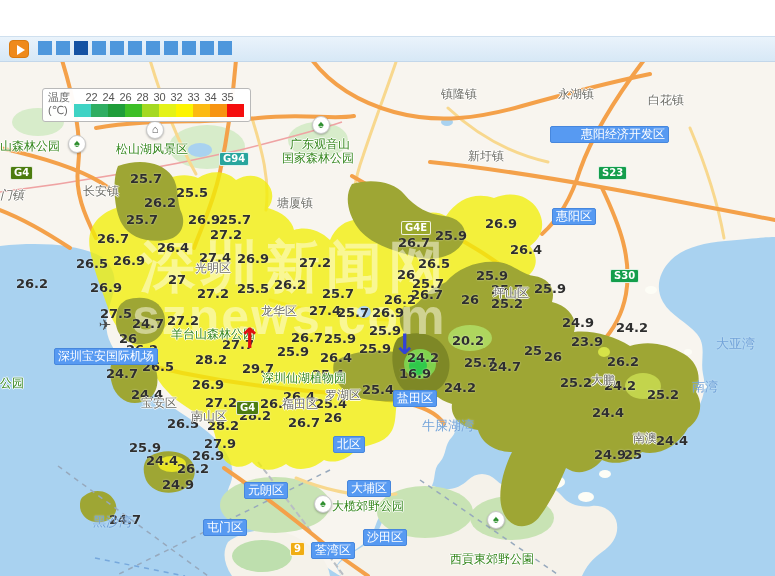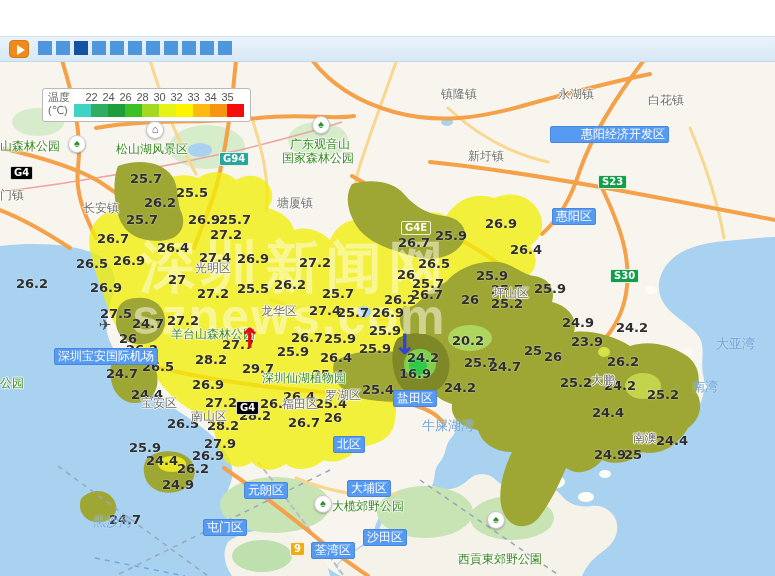--- a/index.html
+++ b/index.html
@@ -22,21 +22,21 @@
   svg{position:absolute;left:0;top:0;}
   .overlay{position:absolute;left:0;top:0;width:775px;height:576px;z-index:5;pointer-events:none;}
   .lbl{position:absolute;white-space:nowrap;}
   .temp{font:bold 13px "DejaVu Sans",sans-serif;color:#2e2e2e;text-shadow:0 0 2px rgba(255,255,255,.6);}
   .town{font-size:12px;color:#6d6d66;text-shadow:1px 0 #fff,-1px 0 #fff,0 1px #fff,0 -1px #fff;}
   .park{font-size:12px;color:#35871d;text-shadow:1px 0 #fff,-1px 0 #fff,0 1px #fff,0 -1px #fff;}
   .water{font-size:13px;color:#72a3d9;text-shadow:0 0 2px rgba(255,255,255,.5);}
   .badge{font-size:12px;color:#fff;background:#579af2;border:1px solid #4787dd;border-radius:2px;padding:0 3px;line-height:15px;}
   .shield{font:bold 10px "DejaVu Sans",sans-serif;color:#fff;border:1px solid rgba(255,255,255,.85);
     border-radius:2px;padding:0 3px;line-height:12px;}
-  .sh-red{background:#000000;} .sh-teal{background:#28a59d;} .sh-green{background:#149e4c;}
+  .sh-red{background:#4d7c0f;} .sh-teal{background:#28a59d;} .sh-green{background:#149e4c;}
   .sh-olive{background:#9aa82c;margin-left:20px;} .sh-yellow{background:#f0ad12;}
   .poi{width:16px;height:16px;border-radius:50%;background:#fff;border:1px solid #c9c9c9;
     box-shadow:0 1px 2px rgba(0,0,0,.25);text-align:center;line-height:14px;font-size:11px;}
   .poi.tree{color:#2f8f2f;} .poi.pavilion{color:#555;}
   .poi.plane{background:none;border:none;box-shadow:none;color:#4a4a4a;font-size:15px;}
   .arrow{font:bold 28px "DejaVu Sans",sans-serif;line-height:26px;}
   .wm{position:absolute;font-weight:bold;color:rgba(255,253,238,.5);letter-spacing:6px;pointer-events:none;}
   .wm1{left:140px;top:230px;font-size:56px;}
   .wm2{left:132px;top:288px;font-size:50px;letter-spacing:2px;}
   .timestamp{position:absolute;right:6px;top:77px;font-size:15px;font-weight:bold;color:#e80808;z-index:8;}
@@ -234,22 +234,22 @@
         <div class="lbl temp" style="left: 167px; top: 416px;">26.5</div>
         <div class="lbl temp" style="left: 207px; top: 418px;">28.2</div>
         <div class="lbl temp" style="left: 239px; top: 408px;">28.2</div>
         <div class="lbl temp" style="left: 204px; top: 436px;">27.9</div>
         <div class="lbl temp" style="left: 129px; top: 440px;">25.9</div>
         <div class="lbl temp" style="left: 192px; top: 448px;">26.9</div>
         <div class="lbl temp" style="left: 146px; top: 453px;">24.4</div>
         <div class="lbl temp" style="left: 177px; top: 461px;">26.2</div>
         <div class="lbl temp" style="left: 162px; top: 477px;">24.9</div>
         <div class="lbl temp" style="left: 109px; top: 512px;">24.7</div>
-        <div class="lbl town" style="left: 0px; top: 187px;">门镇</div>
-        <div class="lbl town" style="left: 83px; top: 200px;">长安镇</div>
+        <div class="lbl town" style="left: 0px; top: 187px; font-style: italic;">门镇</div>
+        <div class="lbl town" style="left: 83px; top: 183px;">长安镇</div>
         <div class="lbl town" style="left: 277px; top: 195px;">塘厦镇</div>
         <div class="lbl town" style="left: 468px; top: 148px;">新圩镇</div>
         <div class="lbl town" style="left: 441px; top: 86px;">镇隆镇</div>
         <div class="lbl town" style="left: 558px; top: 86px;">永湖镇</div>
         <div class="lbl town" style="left: 648px; top: 92px;">白花镇</div>
         <div class="lbl town" style="left: 195px; top: 260px;">光明区</div>
         <div class="lbl town" style="left: 261px; top: 303px;">龙华区</div>
         <div class="lbl town" style="left: 141px; top: 395px;">宝安区</div>
         <div class="lbl town" style="left: 191px; top: 408px;">南山区</div>
         <div class="lbl town" style="left: 282px; top: 396px;">福田区</div>
@@ -257,39 +257,39 @@
         <div class="lbl town" style="left: 493px; top: 285px;">坪山区</div>
         <div class="lbl town" style="left: 591px; top: 372px;">大鹏</div>
         <div class="lbl town" style="left: 633px; top: 430px;">南澳</div>
         <div class="lbl park" style="left: 0px; top: 138px;">山森林公园</div>
         <div class="lbl park" style="left: 116px; top: 141px;">松山湖风景区</div>
         <div class="lbl park" style="left: 290px; top: 136px;">广东观音山</div>
         <div class="lbl park" style="left: 282px; top: 150px;">国家森林公园</div>
         <div class="lbl park" style="left: 171px; top: 326px;">羊台山森林公园</div>
         <div class="lbl park" style="left: 262px; top: 370px;">深圳仙湖植物园</div>
         <div class="lbl park" style="left: 332px; top: 498px;">大榄郊野公园</div>
-        <div class="lbl park" style="left: 450px; top: 551px; margin-left: 8px;">西貢東郊野公園</div>
+        <div class="lbl park" style="left: 450px; top: 551px;">西貢東郊野公園</div>
         <div class="lbl park" style="left: 0px; top: 375px;">公园</div>
         <div class="lbl water" style="left: 716px; top: 335px;">大亚湾</div>
         <div class="lbl water" style="left: 692px; top: 378px;">南湾</div>
         <div class="lbl water" style="left: 422px; top: 417px;">牛屎湖湾</div>
         <div class="lbl water" style="left: 93px; top: 513px;">黑沙湾</div>
         <div class="lbl badge" style="left: 550px; top: 126px; padding-left: 30px;">惠阳经济开发区</div>
         <div class="lbl badge" style="left: 552px; top: 208px;">惠阳区</div>
         <div class="lbl badge" style="left: 393px; top: 390px;">盐田区</div>
         <div class="lbl badge" style="left: 333px; top: 436px;">北区</div>
         <div class="lbl badge" style="left: 244px; top: 482px;">元朗区</div>
         <div class="lbl badge" style="left: 347px; top: 480px;">大埔区</div>
         <div class="lbl badge" style="left: 363px; top: 529px;">沙田区</div>
         <div class="lbl badge" style="left: 311px; top: 542px;">荃湾区</div>
         <div class="lbl badge" style="left: 203px; top: 519px;">屯门区</div>
         <div class="lbl badge" style="left: 54px; top: 348px;">深圳宝安国际机场</div>
         <div class="lbl shield sh-red" style="left: 10px; top: 166px;">G4</div>
         <div class="lbl shield sh-teal" style="left: 219px; top: 152px;">G94</div>
-        <div class="lbl shield sh-green" style="left: 598px; top: 175px;">S23</div>
+        <div class="lbl shield sh-green" style="left: 598px; top: 166px;">S23</div>
         <div class="lbl shield sh-green" style="left: 610px; top: 269px;">S30</div>
         <div class="lbl shield sh-olive" style="left: 381px; top: 221px;">G4E</div>
         <div class="lbl shield sh-yellow" style="left: 290px; top: 542px;">9</div>
         <div class="lbl shield sh-red" style="left: 236px; top: 401px;">G4</div>
         <div class="lbl poi tree" style="left: 68px; top: 135px;">♠</div>
         <div class="lbl poi pavilion" style="left: 146px; top: 121px;">⌂</div>
         <div class="lbl poi tree" style="left: 312px; top: 116px;">♠</div>
         <div class="lbl poi plane" style="left: 97px; top: 318px;">✈</div>
         <div class="lbl poi tree" style="left: 314px; top: 495px;">♠</div>
         <div class="lbl poi tree" style="left: 487px; top: 511px;">♠</div>

